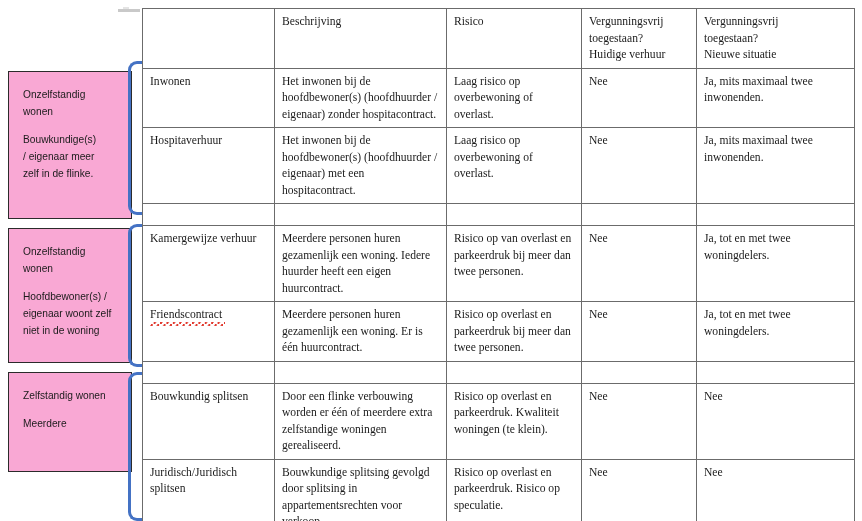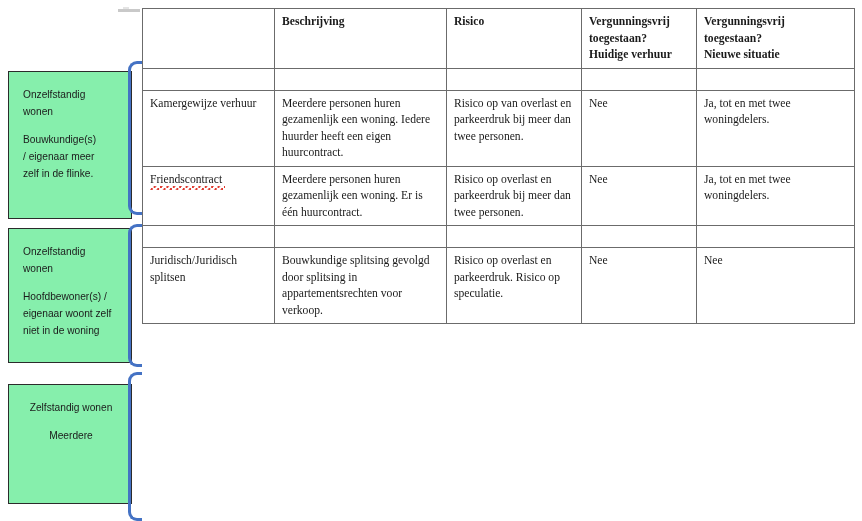--- a/index.html
+++ b/index.html
@@ -32,33 +32,33 @@
     height: 2px;
     background: #e4e4e4;
   }
 
   
   .sidebar-box {
     position: absolute;
     left: 8px;
     box-sizing: border-box;
     border: 1.2px solid #2b2b2b;
-    background: #86efac;
+    background: #f9a8d4;
     padding: 14px 12px 10px 14px;
     font-size: 10.2px;
     line-height: 17px;
     color: #1b1b1b;
     font-family: "Liberation Sans", sans-serif;
   }
   .sidebar-box .sb-line { display: block; white-space: nowrap; }
   .sidebar-box .sb-gap { display: block; height: 11px; }
 
   #sidebar-box-1 { top: 71px;  width: 124px; height: 148px; }
   #sidebar-box-2 { top: 228px; width: 124px; height: 135px; }
-  #sidebar-box-3 { top: 384px; width: 124px; height: 120px; text-align: center; }
+  #sidebar-box-3 { top: 372px; width: 124px; height: 100px; }
 
   
   .bracket {
     position: absolute;
     box-sizing: border-box;
     border: 3.2px solid #4472C4;
     border-right: none;
     border-top-left-radius: 9px;
     border-bottom-left-radius: 9px;
     width: 14px;
@@ -81,21 +81,21 @@
   }
   #risk-table td, #risk-table th {
     border: 1.1px solid #6b6b6b;
     vertical-align: top;
     padding: 5px 7px 4px 7px;
     text-align: left;
     font-weight: normal;
     line-height: 16.5px;
   }
   #risk-table th {
-    font-weight: bold;
+    font-weight: normal;
   }
   .col-term   { width: 132px; }
   .col-desc   { width: 172px; }
   .col-risk   { width: 135px; }
   .col-cur    { width: 115px; }
   .col-new    { width: 158px; }
 
   .header-row td, .header-row th { height: 46px; }
   .spacer-row td { height: 12px; padding: 0; }
 
@@ -172,20 +172,34 @@
       </th>
       <th>
         <span>Vergunningsvrij</span><br>
         <span>toegestaan?</span><br>
         <span>Nieuwe situatie</span>
       </th>
     </tr>
   </thead>
   <tbody>
 
+    <tr>
+      <td><span>Inwonen</span></td>
+      <td>Het inwonen bij de hoofdbewoner(s) (hoofdhuurder / eigenaar) zonder hospitacontract.</td>
+      <td>Laag risico op overbewoning of overlast.</td>
+      <td>Nee</td>
+      <td>Ja, mits maximaal twee inwonenden.</td>
+    </tr>
+    <tr>
+      <td><span>Hospitaverhuur</span></td>
+      <td>Het inwonen bij de hoofdbewoner(s) (hoofdhuurder / eigenaar) met een hospitacontract.</td>
+      <td>Laag risico op overbewoning of overlast.</td>
+      <td>Nee</td>
+      <td>Ja, mits maximaal twee inwonenden.</td>
+    </tr>
 
     <tr class="spacer-row">
       <td></td>
         <td></td>
       <td></td>
         <td></td>
       <td></td>
     </tr>
 
     <tr>
@@ -205,20 +219,27 @@
 
     <tr class="spacer-row">
       <td></td>
         <td></td>
       <td></td>
         <td></td>
       <td></td>
     </tr>
 
     <tr>
+      <td><span>Bouwkundig splitsen</span></td>
+      <td>Door een flinke verbouwing worden er één of meerdere extra zelfstandige woningen gerealiseerd.</td>
+      <td>Risico op overlast en parkeerdruk. Kwaliteit woningen (te klein).</td>
+      <td>Nee</td>
+      <td>Nee</td>
+    </tr>
+    <tr>
       <td><span>Juridisch/Juridisch splitsen</span></td>
       <td>Bouwkundige splitsing gevolgd door splitsing in appartementsrechten voor verkoop.</td>
       <td>Risico op overlast en parkeerdruk. Risico op speculatie.</td>
       <td>Nee</td>
       <td>Nee</td>
     </tr>
   </tbody>
 </table>
 
 </body></html>

